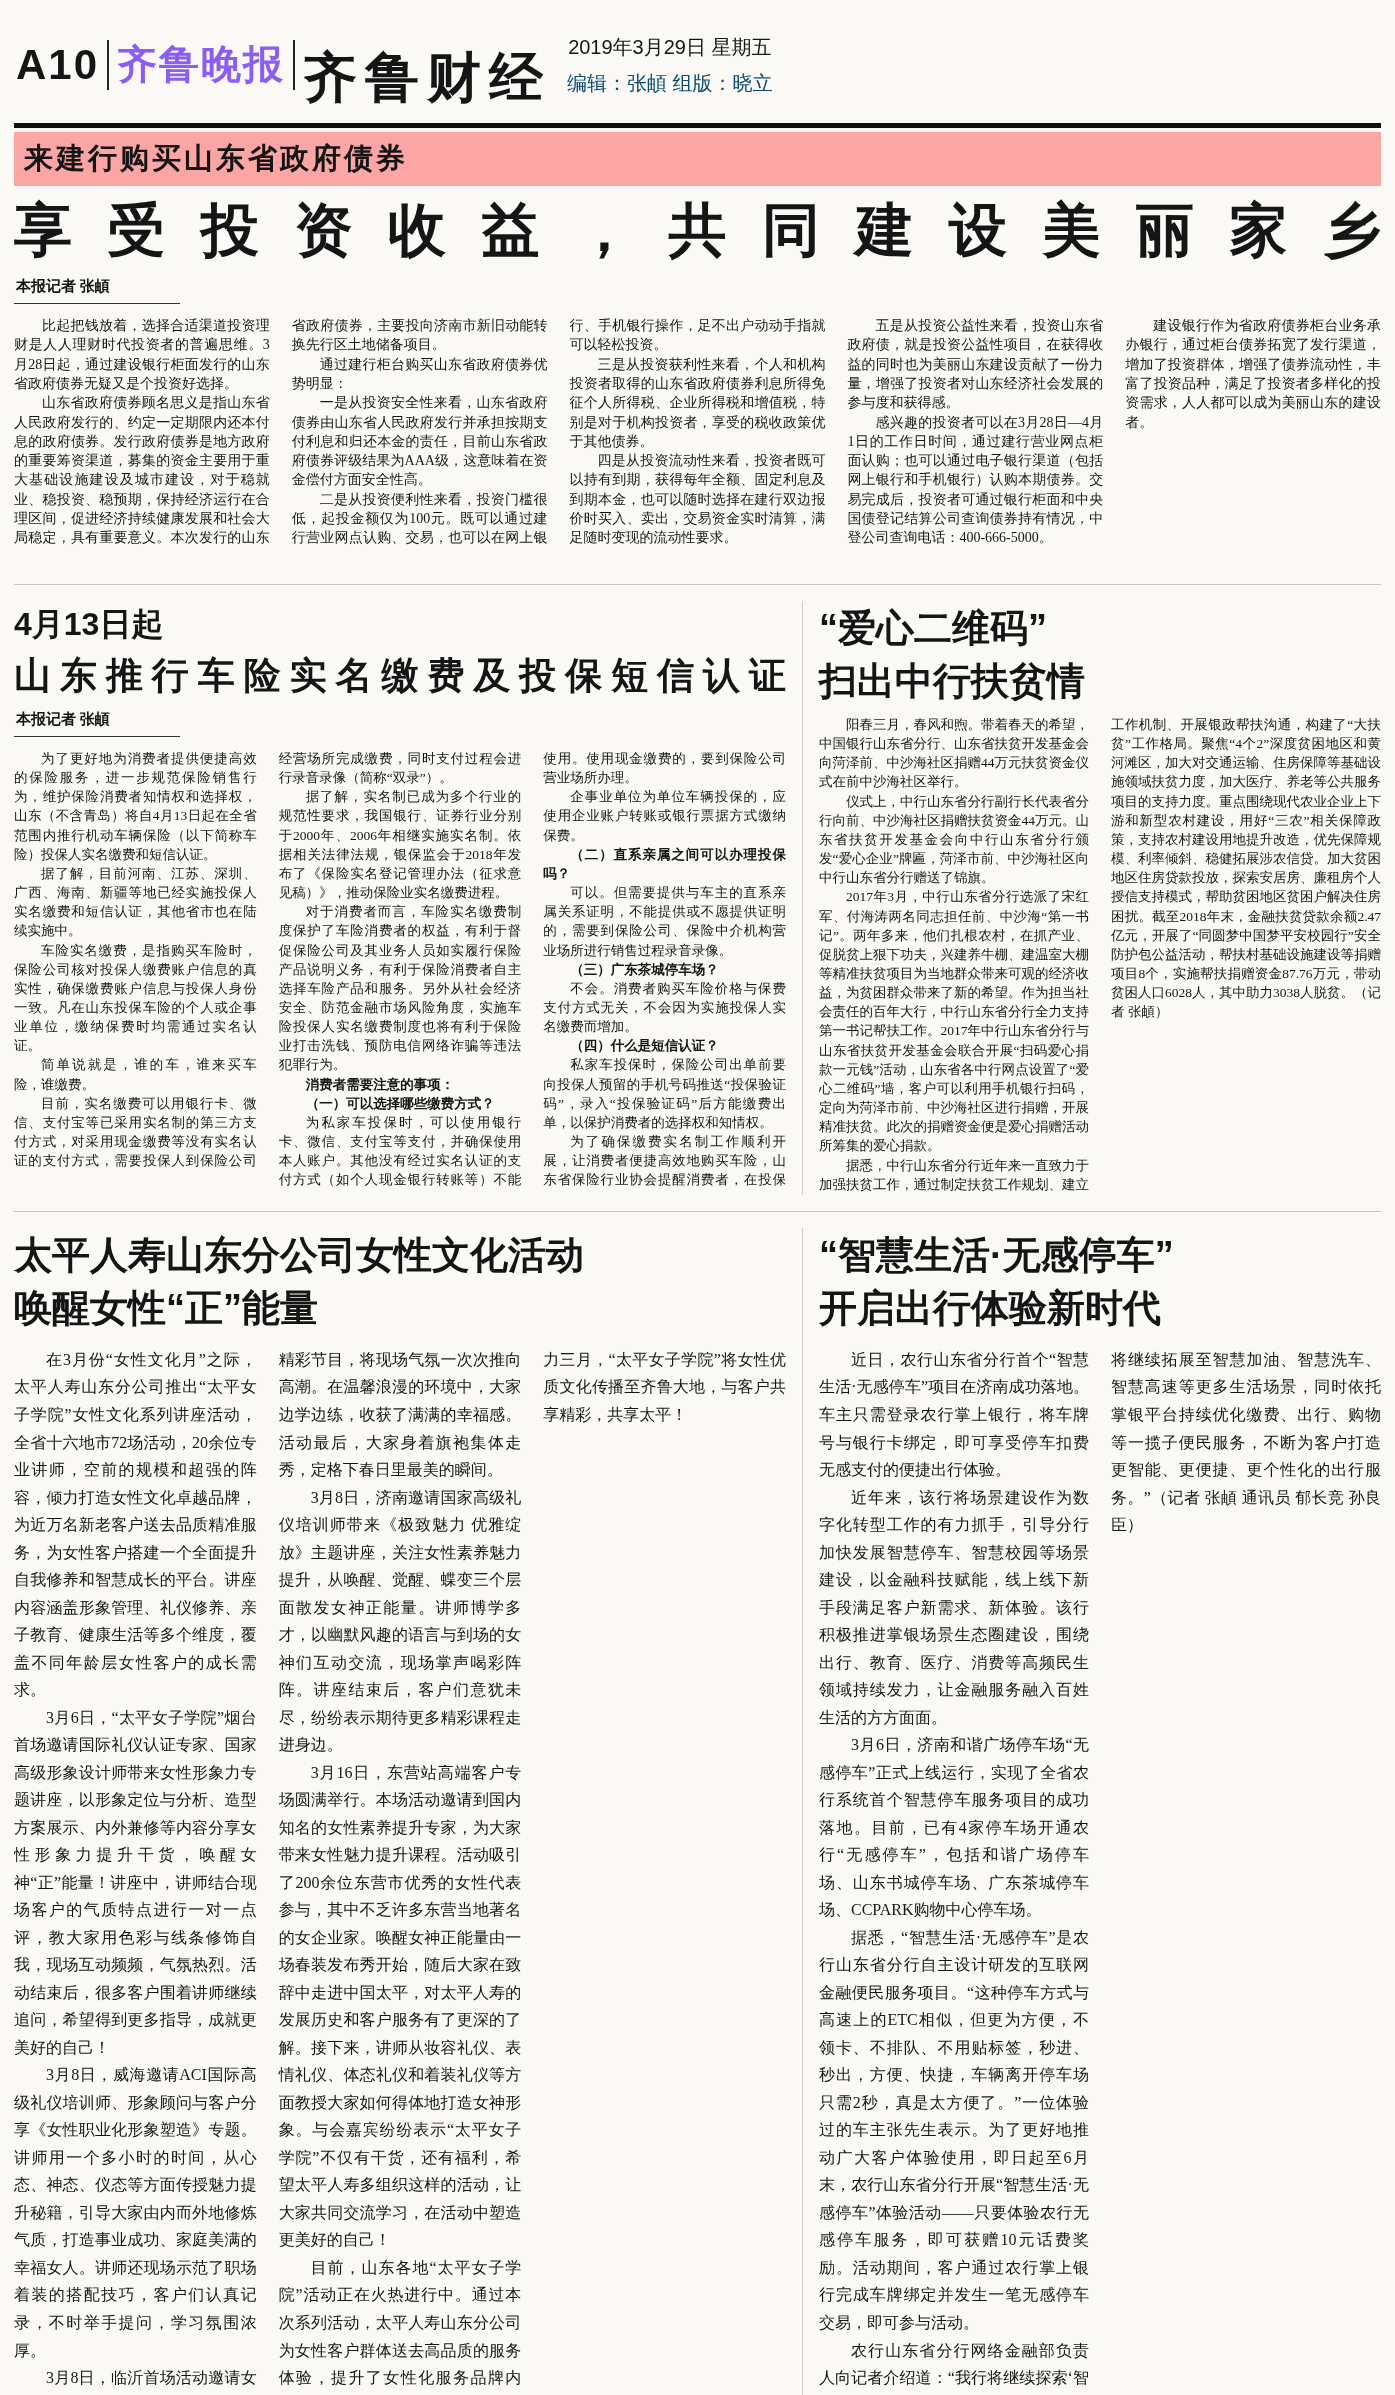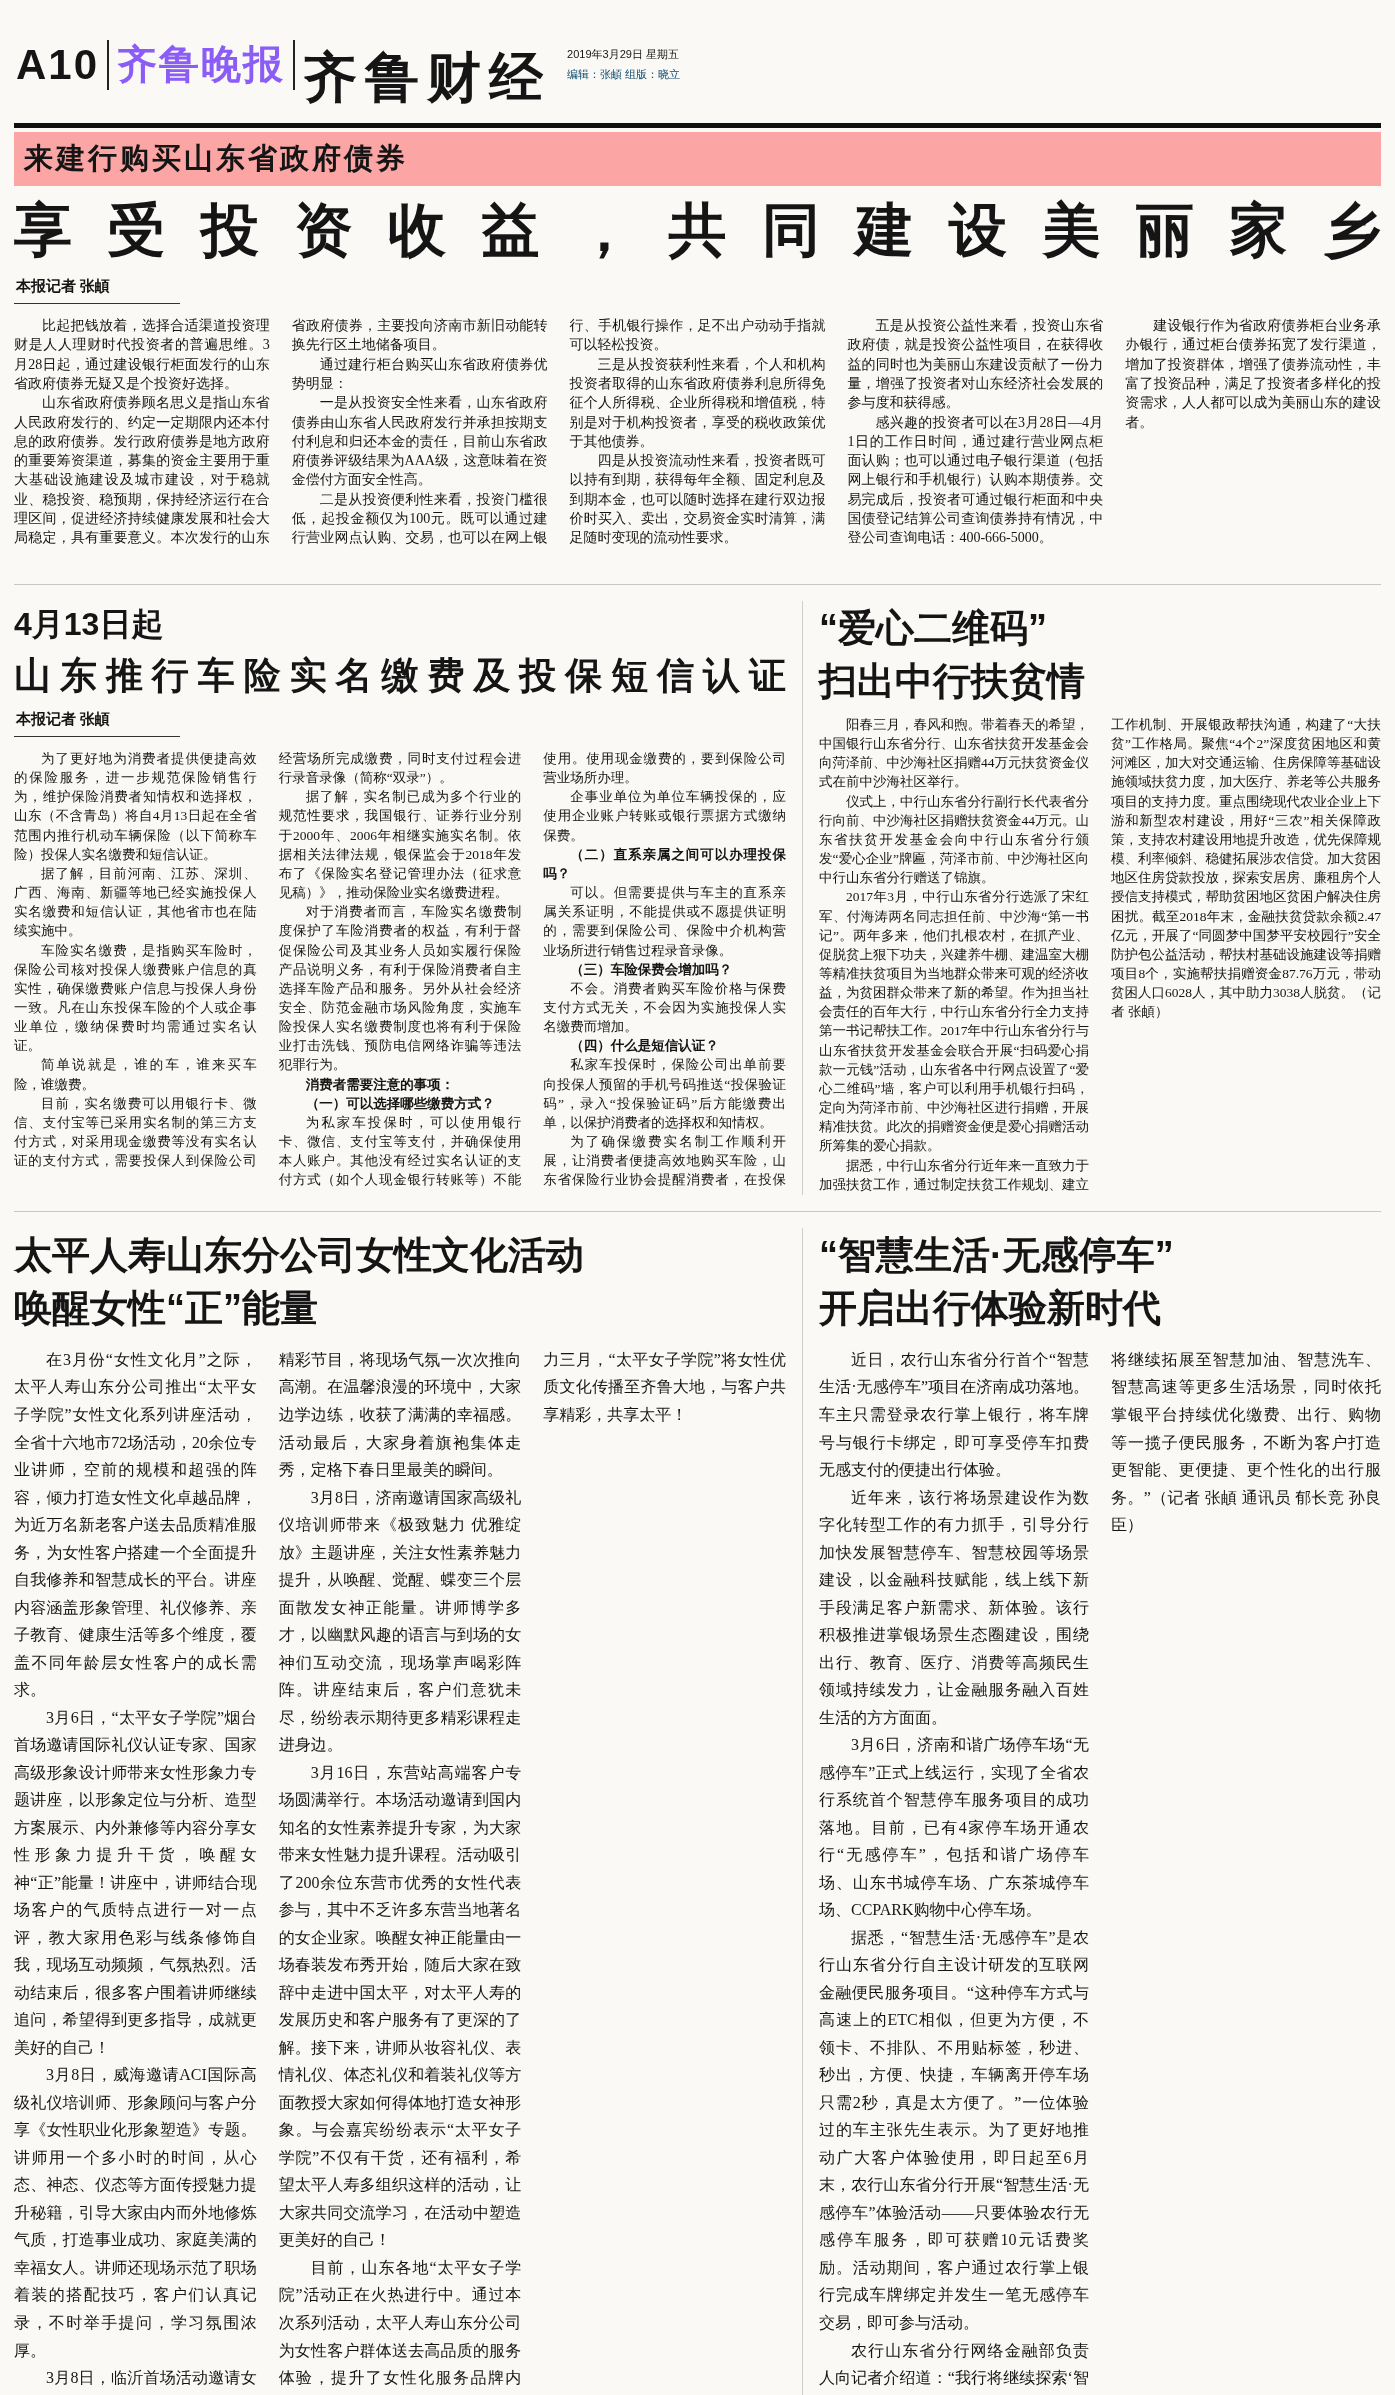--- a/index.html
+++ b/index.html
@@ -12,21 +12,21 @@
     overflow: hidden;
   }
   .page { padding: 0 14px; }
 
   
   .masthead { display: flex; align-items: center; gap: 8px; padding: 14px 2px 8px 2px; }
   .page-num { font-family: "Liberation Sans", sans-serif; font-weight: 900; font-size: 42px; letter-spacing: 2px; }
   .mast-rule-v { width: 2px; height: 50px; background: #222; }
   .brand { color: #8b5cf6; font-weight: 900; font-size: 40px; letter-spacing: 2px; font-family: "Liberation Serif", serif; }
   .section-title { font-family: "Liberation Sans", sans-serif; font-weight: 900; font-size: 54px; letter-spacing: 8px; margin-top: 28px; }
-  .issue { margin-left: 8px; font-family: "Liberation Sans", sans-serif; font-size: 11px; line-height: 1.8; }
+  .issue { margin-left: 8px; font-family: "Liberation Sans", sans-serif; font-size: 20px; line-height: 1.8; text-align: center; }
   .issue .editors { color: #0c4a6e; }
   .mast-bar { height: 5px; background: #101010; }
 
   
   .kicker {
     margin-top: 4px; background: #fca5a5; padding: 7px 10px;
     font-family: "Liberation Sans", sans-serif; font-weight: 900; font-size: 29px; letter-spacing: 3px;
   }
   .lead-headline {
     margin: 12px 0 14px 0; font-family: "Liberation Sans", sans-serif; font-weight: 900;
@@ -117,21 +117,21 @@
           <p>简单说就是，谁的车，谁来买车险，谁缴费。</p>
           <p>目前，实名缴费可以用银行卡、微信、支付宝等已采用实名制的第三方支付方式，对采用现金缴费等没有实名认证的支付方式，需要投保人到保险公司经营场所完成缴费，同时支付过程会进行录音录像（简称“双录”）。</p>
           <p>据了解，实名制已成为多个行业的规范性要求，我国银行、证券行业分别于2000年、2006年相继实施实名制。依据相关法律法规，银保监会于2018年发布了《保险实名登记管理办法（征求意见稿）》，推动保险业实名缴费进程。</p>
           <p>对于消费者而言，车险实名缴费制度保护了车险消费者的权益，有利于督促保险公司及其业务人员如实履行保险产品说明义务，有利于保险消费者自主选择车险产品和服务。另外从社会经济安全、防范金融市场风险角度，实施车险投保人实名缴费制度也将有利于保险业打击洗钱、预防电信网络诈骗等违法犯罪行为。</p>
           <p class="para-bold">消费者需要注意的事项：</p>
           <p class="para-bold">（一）可以选择哪些缴费方式？</p>
           <p>为私家车投保时，可以使用银行卡、微信、支付宝等支付，并确保使用本人账户。其他没有经过实名认证的支付方式（如个人现金银行转账等）不能使用。使用现金缴费的，要到保险公司营业场所办理。</p>
           <p>企事业单位为单位车辆投保的，应使用企业账户转账或银行票据方式缴纳保费。</p>
           <p class="para-bold">（二）直系亲属之间可以办理投保吗？</p>
           <p>可以。但需要提供与车主的直系亲属关系证明，不能提供或不愿提供证明的，需要到保险公司、保险中介机构营业场所进行销售过程录音录像。</p>
-          <p class="para-bold">（三）车险保费会增加吗？</p>
+          <p class="para-bold">（三）广东茶城停车场？</p>
           <p>不会。消费者购买车险价格与保费支付方式无关，不会因为实施投保人实名缴费而增加。</p>
           <p class="para-bold">（四）什么是短信认证？</p>
           <p>私家车投保时，保险公司出单前要向投保人预留的手机号码推送“投保验证码”，录入“投保验证码”后方能缴费出单，以保护消费者的选择权和知情权。</p>
           <p>为了确保缴费实名制工作顺利开展，让消费者便捷高效地购买车险，山东省保险行业协会提醒消费者，在投保过程中遇到任何问题，可以拨打保险公司统一客服电话或到保险公司营业网点进行咨询。</p>
         </div>
     </div>
     <div class="band-divider"></div>
     <div class="band-right">
       <h2 class="h2c">“爱心二维码”</h2>
       <h2 class="h2d">扫出中行扶贫情</h2>

